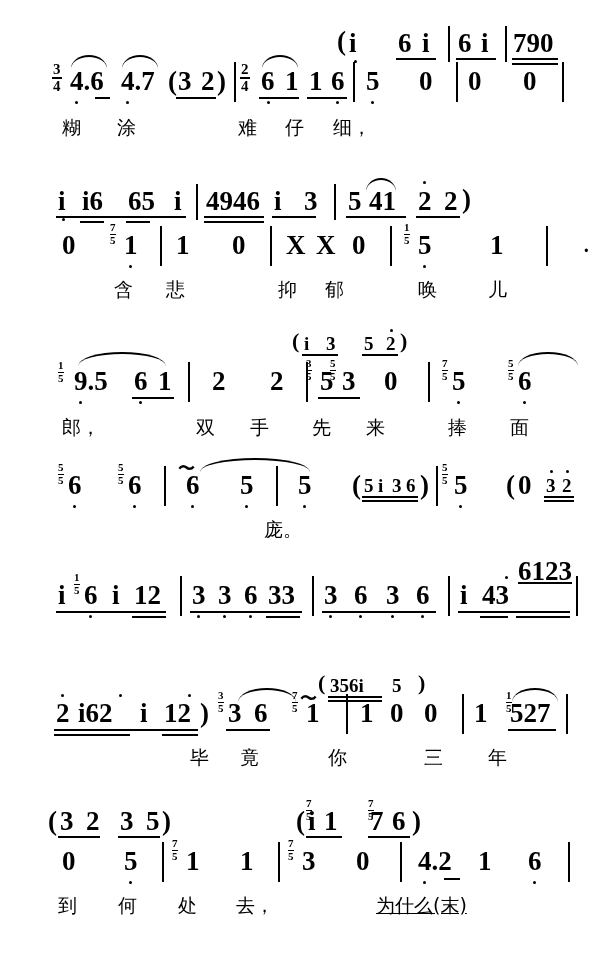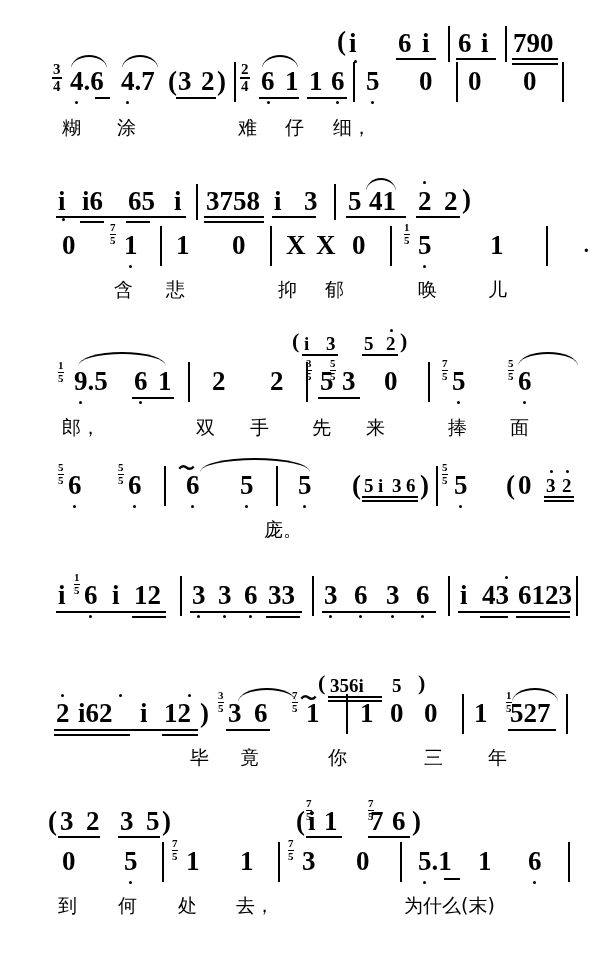--- a/index.html
+++ b/index.html
@@ -194,21 +194,21 @@
     <div class="cell num" style="left:58px; top:188px;">i</div>
     <div class="dot" style="left:62px; top:218px;"></div>
     <div class="cell num" style="left:82px; top:188px;">i6</div>
     <div class="cell num" style="left:128px; top:188px;">65</div>
     <div class="cell num" style="left:174px; top:188px;">i</div>
     <div class="beam" style="left:56px; top:216px; width:130px;"></div>
     <div class="beam" style="left:80px; top:221px; width:24px;"></div>
     <div class="beam" style="left:126px; top:221px; width:24px;"></div>
     <div class="bar" style="left:196px; top:184px; height:36px;"></div>
 
-    <div class="cell num" style="left:206px; top:188px;">3758</div>
+    <div class="cell num" style="left:206px; top:188px;">4946</div>
     <div class="beam" style="left:204px; top:216px; width:60px;"></div>
     <div class="beam" style="left:204px; top:221px; width:60px;"></div>
     <div class="cell num" style="left:274px; top:188px;">i</div>
     <div class="cell num" style="left:304px; top:188px;">3</div>
     <div class="beam" style="left:272px; top:216px; width:44px;"></div>
     <div class="bar" style="left:334px; top:184px; height:36px;"></div>
 
     <div class="cell num" style="left:348px; top:188px;">5</div>
     <div class="slur" style="left:366px; top:178px; width:30px;"></div>
     <div class="cell num" style="left:369px; top:188px;">41</div>
@@ -405,21 +405,21 @@
     <div class="cell num" style="left:386px; top:582px;">3</div>
     <div class="dot" style="left:391px; top:615px;"></div>
     <div class="cell num" style="left:416px; top:582px;">6</div>
     <div class="dot" style="left:421px; top:615px;"></div>
     <div class="beam" style="left:322px; top:611px; width:114px;"></div>
     <div class="bar" style="left:448px; top:576px; height:40px;"></div>
 
     <div class="cell num" style="left:460px; top:582px;">i</div>
     <div class="cell num" style="left:482px; top:582px;">43</div>
     <div class="dot" style="left:505px; top:576px;"></div>
-    <div class="cell num" style="left:518px; top:582px;">6123</div>
+    <div class="cell num" style="left:518px; top:558px;text-decoration:underline;">6123</div>
     <div class="beam" style="left:458px; top:611px; width:112px;"></div>
     <div class="beam" style="left:480px; top:616px; width:28px;"></div>
     <div class="beam" style="left:516px; top:616px; width:54px;"></div>
     <div class="bar" style="left:576px; top:576px; height:40px;"></div>
   </div>
 
   <div class="system">
     <div class="paren cell" style="left:318px; top:672px; font-size:22px;">(</div>
     <div class="cell num small" style="left:330px; top:676px;">356i</div>
     <div class="beam" style="left:328px; top:696px; width:54px;"></div>
@@ -518,28 +518,28 @@
     <div class="bar" style="left:278px; top:842px; height:40px;"></div>
 
     <div class="frac" style="left:288px; top:838px;">
       <span class="n">7</span>
       <span class="d">5</span>
     </div>
     <div class="cell num" style="left:302px; top:848px;">3</div>
     <div class="cell num" style="left:356px; top:848px;">0</div>
     <div class="bar" style="left:400px; top:842px; height:40px;"></div>
 
-    <div class="cell num" style="left:418px; top:848px;">5.1</div>
+    <div class="cell num" style="left:418px; top:848px;">4.2</div>
     <div class="dot" style="left:423px; top:881px;"></div>
     <div class="beam" style="left:444px; top:878px; width:16px;"></div>
     <div class="cell num" style="left:478px; top:848px;">1</div>
     <div class="cell num" style="left:528px; top:848px;">6</div>
     <div class="dot" style="left:533px; top:881px;"></div>
     <div class="bar" style="left:568px; top:842px; height:40px;"></div>
 
     <div class="cell lyric" style="left:58px; top:896px;">到</div>
     <div class="cell lyric" style="left:118px; top:896px;">何</div>
     <div class="cell lyric" style="left:178px; top:896px;">处</div>
     <div class="cell lyric" style="left:236px; top:896px;">去，</div>
-    <div class="cell lyric" style="left:404px; top:896px;">为什么(末)</div>
+    <div class="cell lyric" style="left:376px; top:896px;text-decoration:underline;">为什么(末)</div>
   </div>
 
 </div>
 
 </body></html>

